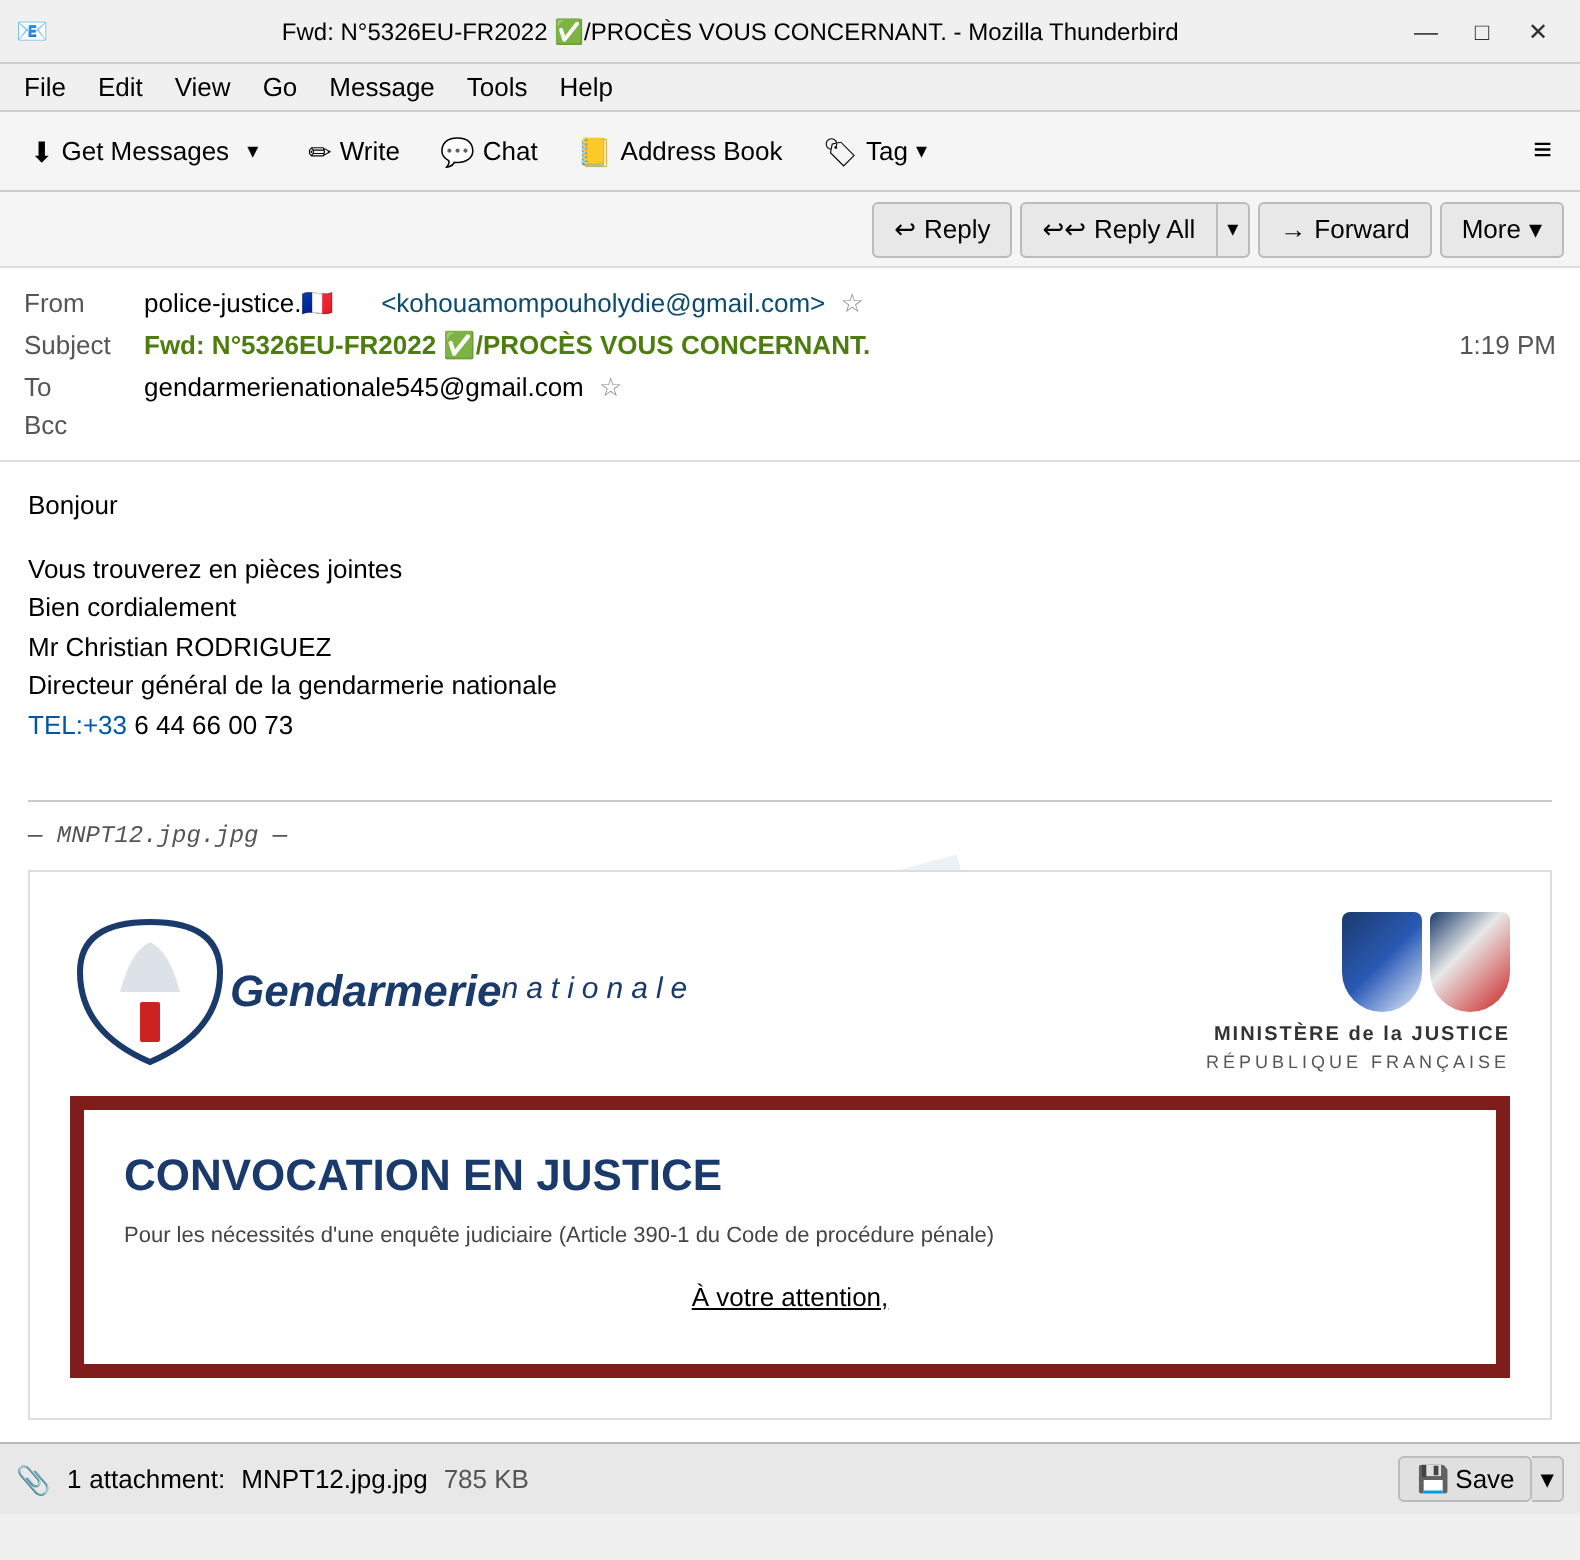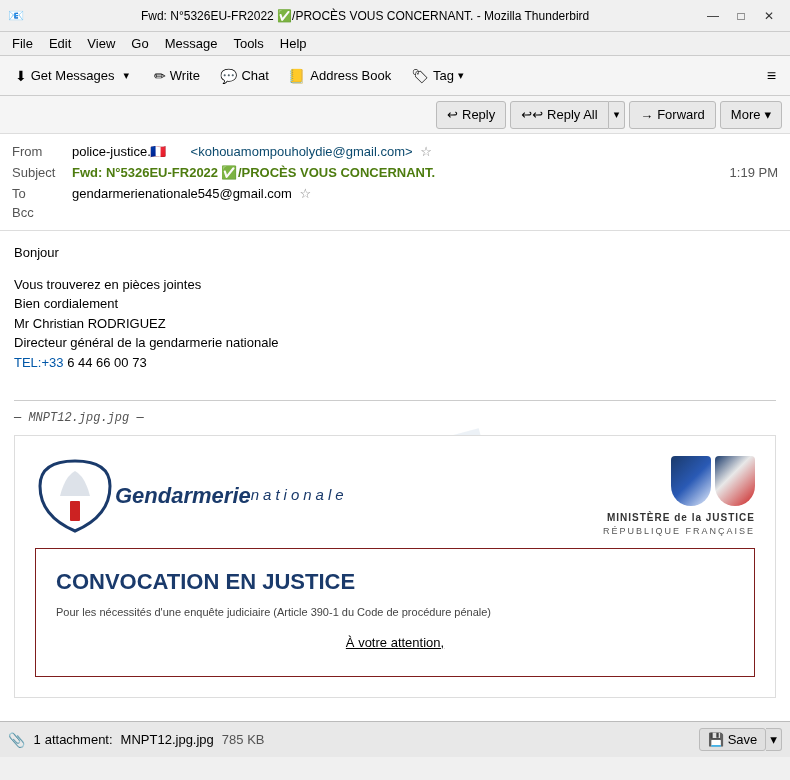--- a/index.html
+++ b/index.html
@@ -292,21 +292,21 @@
     .republique-text {
       font-size: 9px;
       text-align: center;
       color: #555;
       letter-spacing: 2px;
     }
 
     
     .convocation-section {
       background: #fff;
-      border: 1px solid #7f1d1d;
+      border: 7px solid #7f1d1d;
       padding: 16px 20px;
       margin-top: 8px;
     }
     .convocation-title {
       font-size: 22px;
       font-weight: bold;
       color: #1a3a6b;
       margin-bottom: 6px;
     }
     .convocation-sub {

